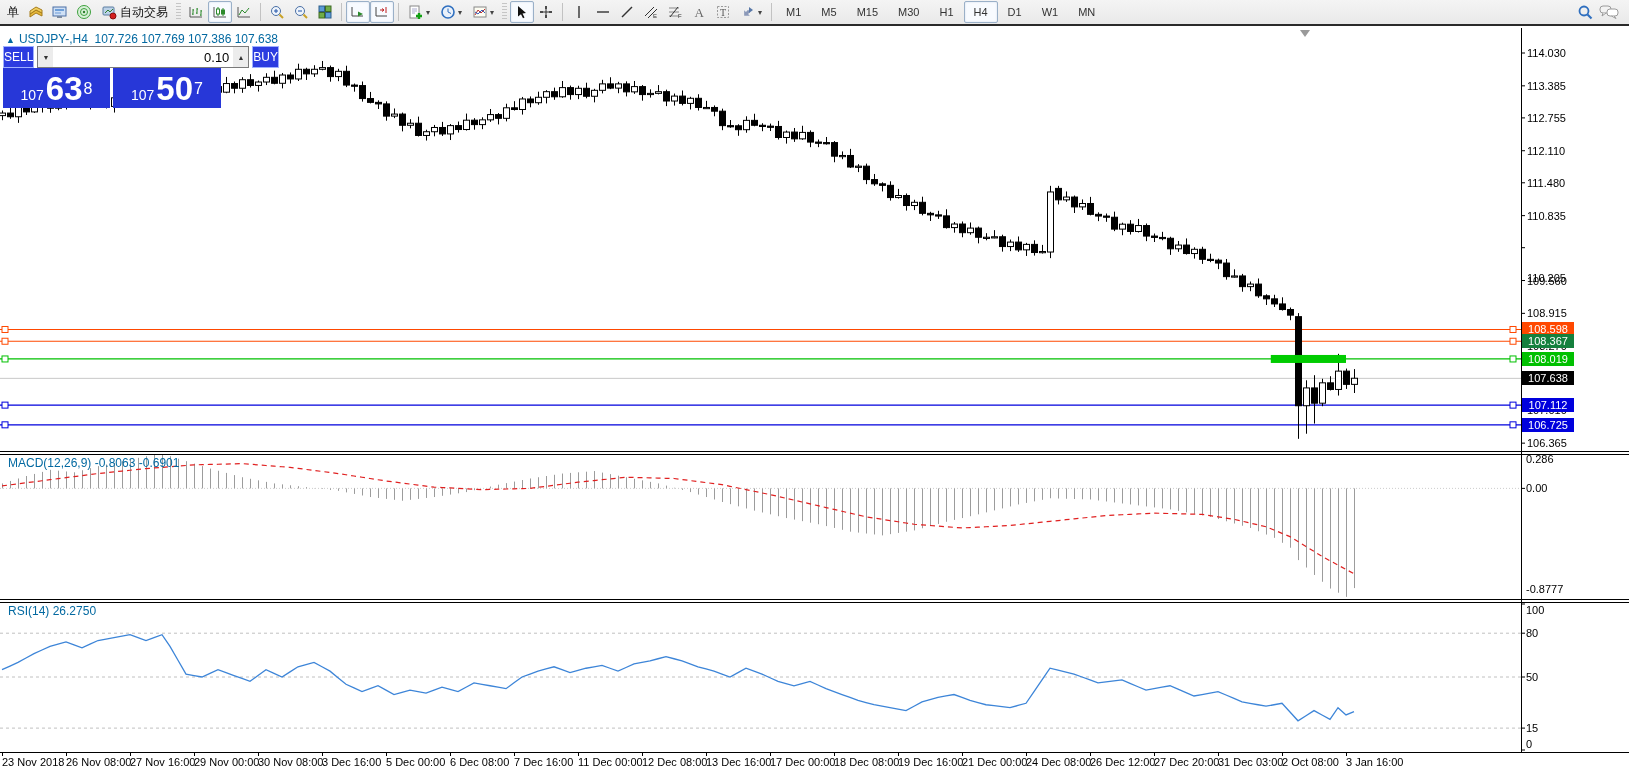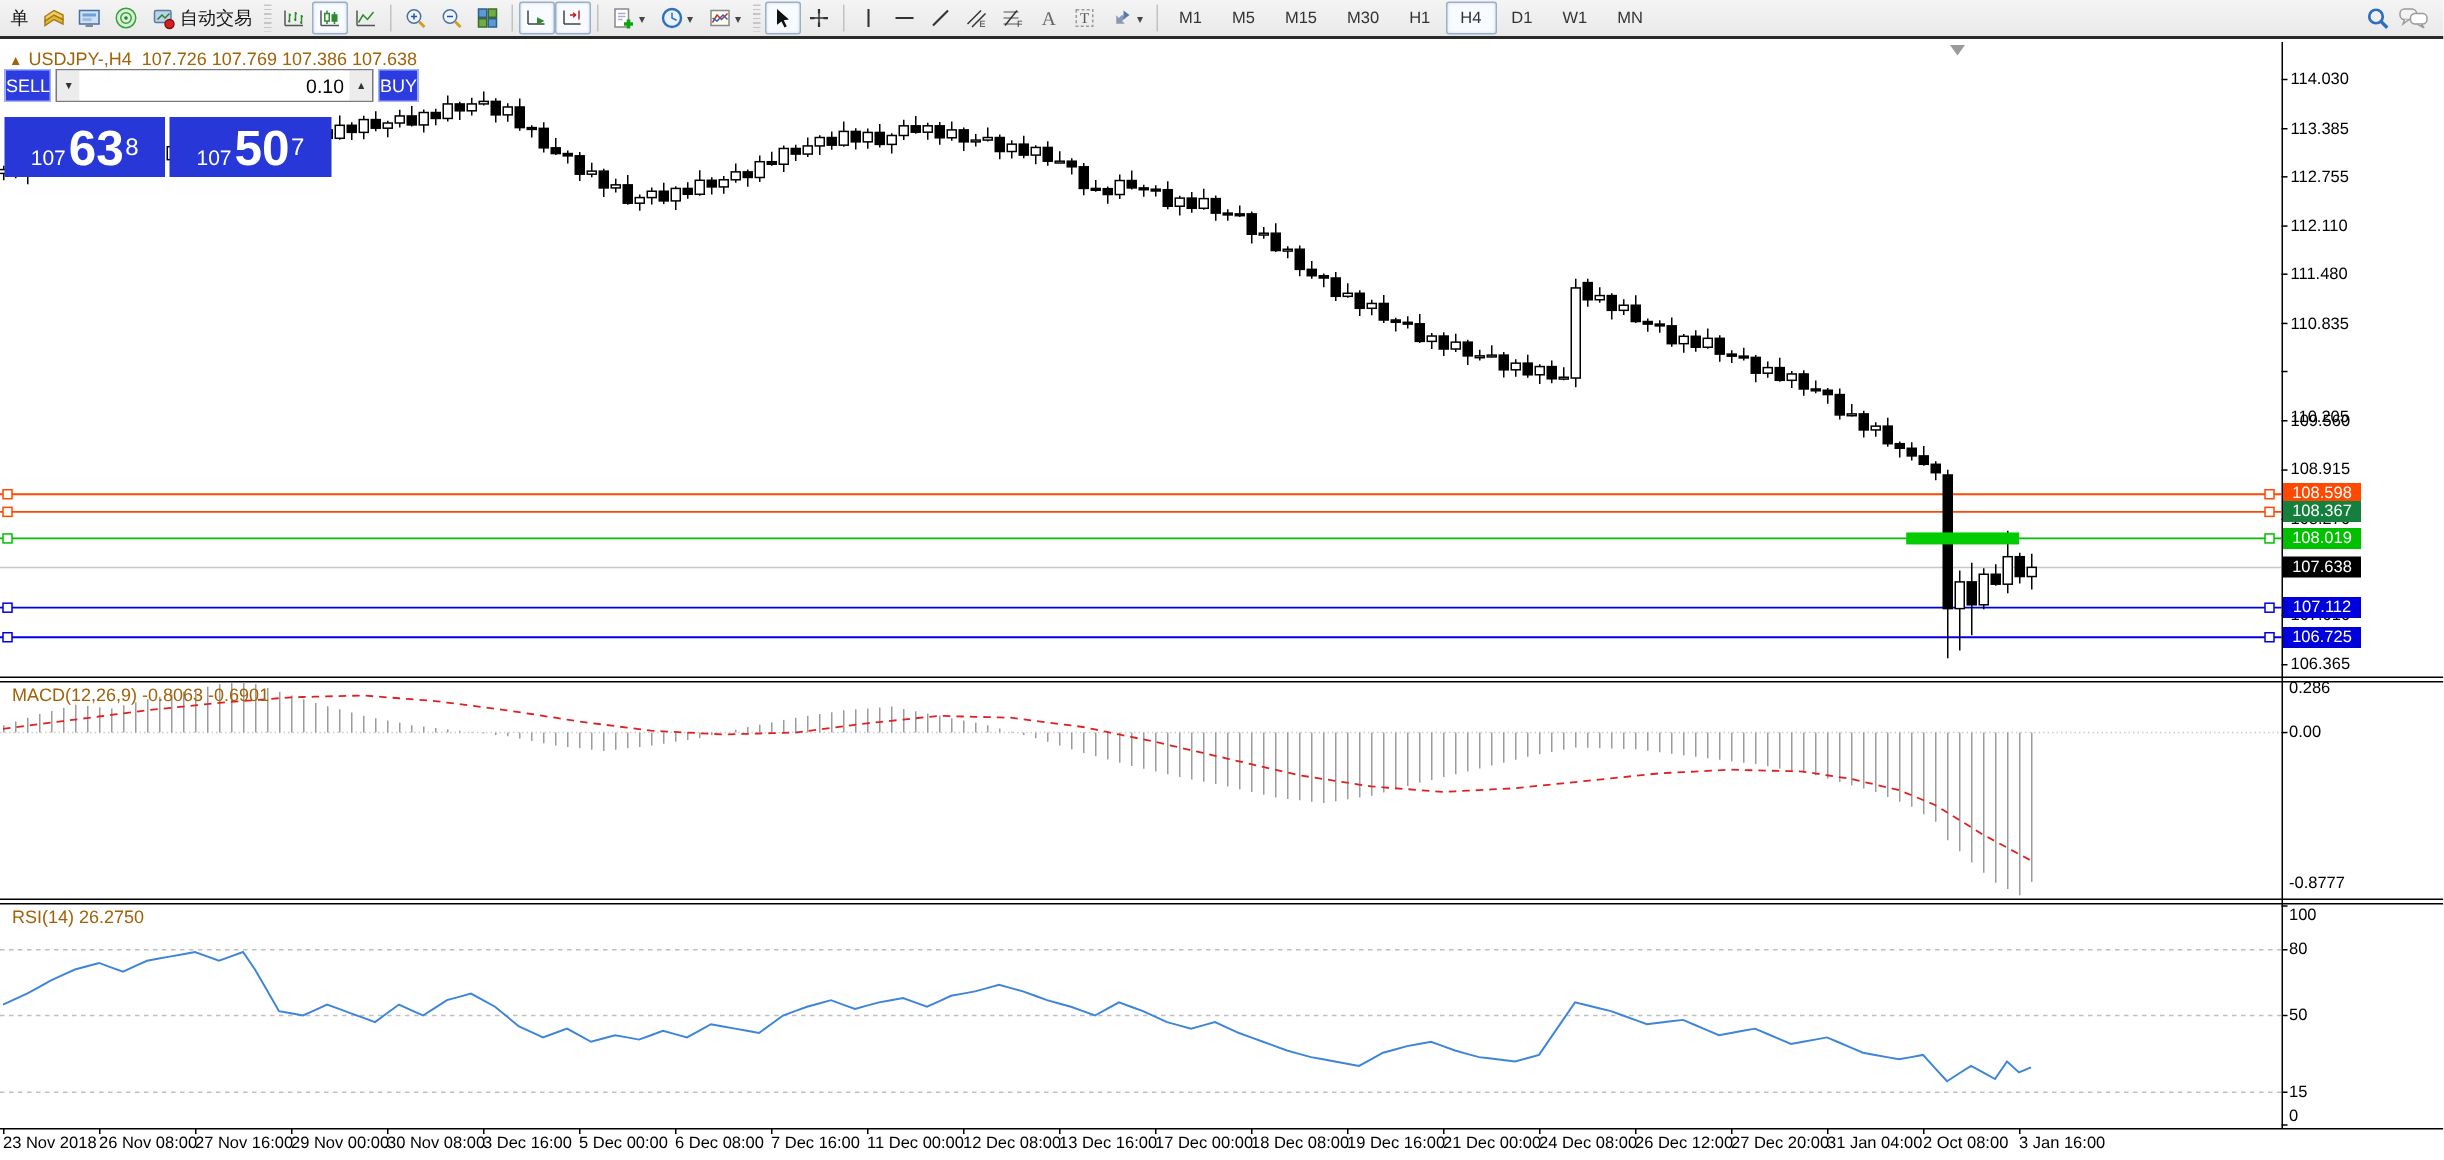--- a/index.html
+++ b/index.html
@@ -19,21 +19,21 @@
   .tgrip { width:5px; height:18px; margin:0 3px; flex:0 0 auto;
     background:repeating-linear-gradient(#bbb 0 1px, transparent 1px 3px); opacity:.8; }
   .caret { font-size:8px; color:#444; margin-left:2px; }
   .tf-label { font-size:11px; color:#333; padding:0 5px; }
   .tbtn.tf { width:auto; padding:0 4px; }
   .cn-text { font-size:12px; color:#111; }
   .toolbar-right { margin-left:auto; display:flex; align-items:center; padding-right:8px; }
 
   
   #chart-svg { position:absolute; left:0; top:0; }
-  .overlay-label { position:absolute; font-size:11px; color:#a16207; white-space:nowrap; }
+  .overlay-label { position:absolute; font-size:11px; color:#0369a1; white-space:nowrap; }
   .axis-num { position:absolute; left:1527px; font-size:11px; color:#000; white-space:nowrap; }
   .time-label { position:absolute; top:757px; font-size:11px; color:#000; white-space:nowrap; }
   .price-tag { position:absolute; left:1522px; width:52px; height:14px; line-height:14px;
     color:#fff; font-size:11px; text-align:center; white-space:nowrap; }
 
   #chart-title { left:6px; top:32px; font-size:12px; }
   #chart-title .tri { font-size:9px; margin-right:4px; }
   #macd-label { left:8px; top:456px; font-size:12px; }
   #rsi-label  { left:8px; top:604px; font-size:12px; }
 
@@ -47,21 +47,21 @@
   
   #trade-panel { position:absolute; left:3px; top:46px; width:218px; height:64px; }
   #tp-row1 { display:flex; height:20px; }
   .tp-btn { width:52px; height:22px; background:#2c3ce0; border:1px solid #9fb0ff;
     color:#fff; font-size:12px; display:flex; align-items:center; justify-content:center; }
   #tp-vol { flex:1; margin:0 3px; display:flex; border:1px solid #7a7a7a; background:#fff; height:22px; }
   .spin { width:15px; background:#ececec; border:none; font-size:7px; color:#333;
     display:flex; align-items:center; justify-content:center; }
   #vol-input { flex:1; border:none; outline:none; text-align:right; font-size:13px; padding-right:4px;
     font-family:"Liberation Sans",sans-serif; min-width:0; }
-  #tp-row2 { display:flex; height:40px; margin-top:12px; }
+  #tp-row2 { display:flex; height:40px; margin-top:2px; }
   .tp-price { background:#2737d8; color:#fff; display:flex; align-items:flex-end;
     justify-content:center; padding-bottom:3px; }
   #tp-sell { width:107px; margin-right:3px; }
   #tp-buy { width:108px; }
   .tp-pre { font-size:14px; line-height:20px; margin-right:2px; }
   .tp-big { font-size:33px; font-weight:bold; line-height:32px; }
   .tp-sup { font-size:16px; line-height:34px; vertical-align:top; margin-left:1px;
     align-self:flex-start; margin-top:4px; }
 </style>
 </head>
@@ -960,21 +960,21 @@
     <div class="time-label" style="left: 578px; top: 756px;">11 Dec 00:00</div>
     <div class="time-label" style="left: 642px; top: 756px;">12 Dec 08:00</div>
     <div class="time-label" style="left: 706px; top: 756px;">13 Dec 16:00</div>
     <div class="time-label" style="left: 770px; top: 756px;">17 Dec 00:00</div>
     <div class="time-label" style="left: 834px; top: 756px;">18 Dec 08:00</div>
     <div class="time-label" style="left: 898px; top: 756px;">19 Dec 16:00</div>
     <div class="time-label" style="left: 962px; top: 756px;">21 Dec 00:00</div>
     <div class="time-label" style="left: 1026px; top: 756px;">24 Dec 08:00</div>
     <div class="time-label" style="left: 1090px; top: 756px;">26 Dec 12:00</div>
     <div class="time-label" style="left: 1154px; top: 756px;">27 Dec 20:00</div>
-    <div class="time-label" style="left: 1218px; top: 756px;">31 Jan 04:00</div>
+    <div class="time-label" style="left: 1218px; top: 756px;">31 Dec 03:00</div>
     <div class="time-label" style="left: 1282px; top: 756px;">2 Oct 08:00</div>
     <div class="time-label" style="left: 1346px; top: 756px;">3 Jan 16:00</div>
     <div class="price-tag" style="left: 1522px; top: 322.489px; background: rgb(255, 72, 0);">108.598</div>
     <div class="price-tag" style="left: 1522px; top: 334.247px; background: #15803d;">108.367</div>
     <div class="price-tag" style="left: 1522px; top: 351.96px; background: rgb(0, 192, 0);">108.019</div>
     <div class="price-tag" style="left: 1522px; top: 398.126px; background: rgb(0, 0, 221);">107.112</div>
     <div class="price-tag" style="left: 1522px; top: 417.825px; background: rgb(0, 0, 221);">106.725</div>
     <div class="price-tag" style="left: 1522px; top: 371.353px; background: rgb(0, 0, 0);">107.638</div>
   </div>
 

